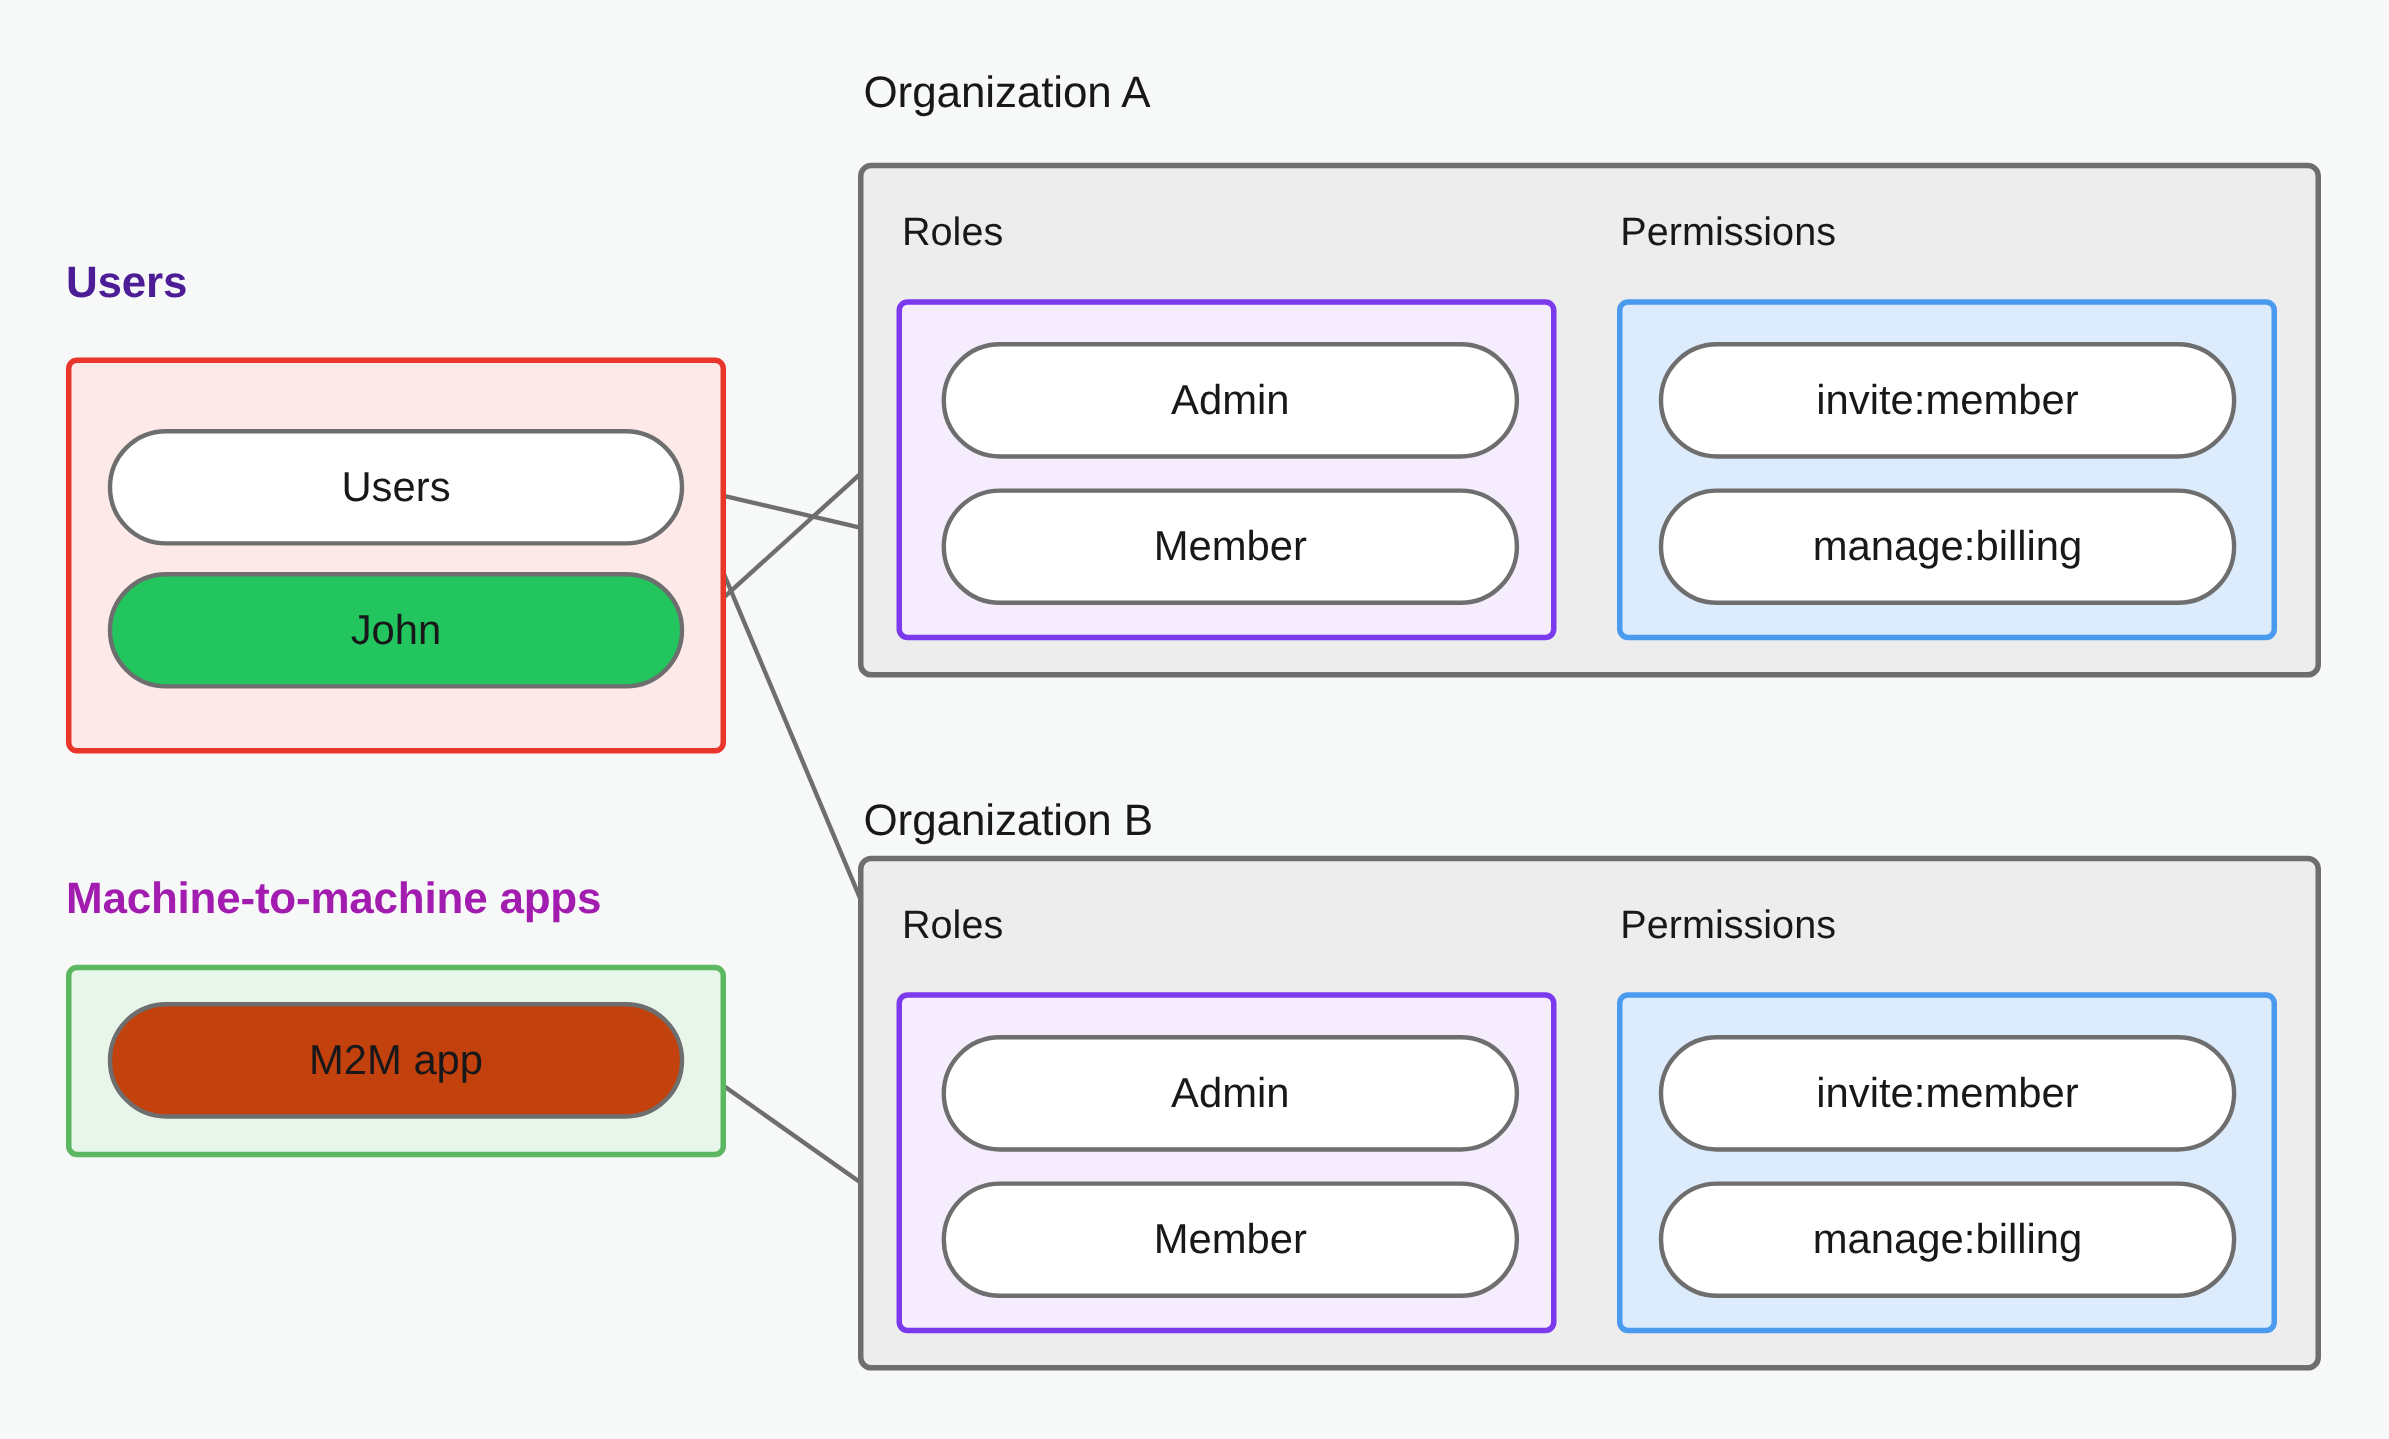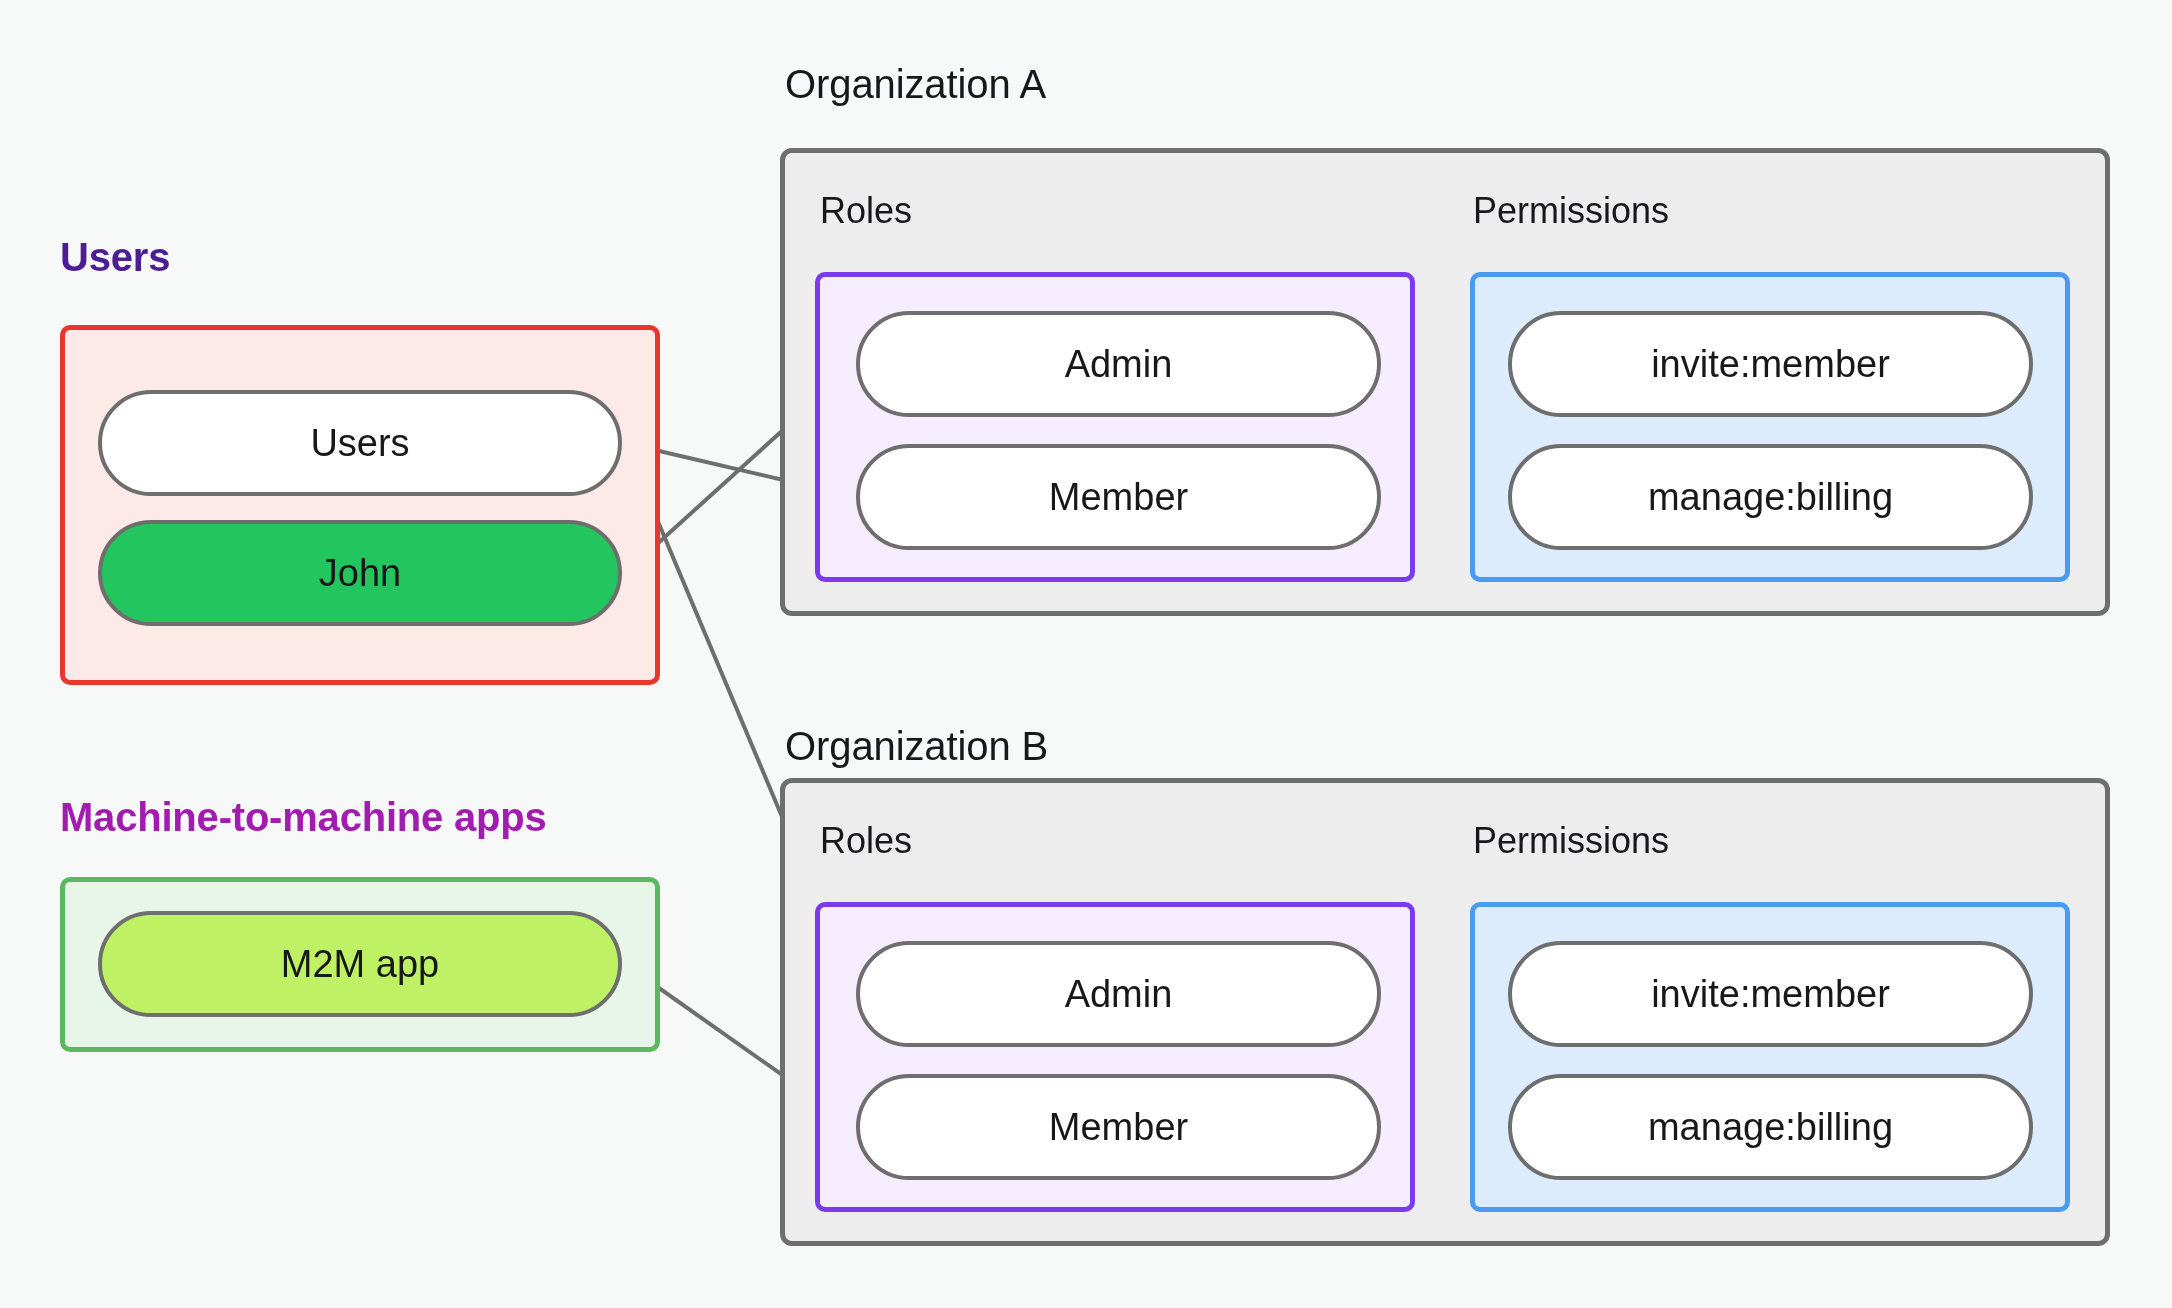--- a/index.html
+++ b/index.html
@@ -126,21 +126,21 @@
   </div>
 
   <div class="pill" style="left: 98px; top: 520px; width: 524px; height: 106px; border-color: rgb(110, 110, 110); background: #22c55e; color: rgb(24, 24, 27);">
     <span>John</span>
   </div>
 
   <div class="abs section-title" style="left: 60px; top: 795px; color: #a21caf;">Machine-to-machine apps</div>
 
   <div class="abs box box-m2m" style="left: 60px; top: 877px; width: 600px; height: 175px; border-color: rgb(92, 184, 96); background: rgb(231, 246, 232);"></div>
 
-  <div class="pill" style="left: 98px; top: 911px; width: 524px; height: 106px; border-color: rgb(110, 110, 110); background: #bef264; color: rgb(24, 24, 27);">
+  <div class="pill" style="left: 98px; top: 911px; width: 524px; height: 106px; border-color: rgb(110, 110, 110); background: #c2410c; color: rgb(24, 24, 27);">
     <span>M2M app</span>
   </div>
 
   <div class="abs org-title" style="left: 785px; top: 62px; color: rgb(24, 24, 27);">Organization A</div>
 
   <div class="abs box box-org" style="left: 780px; top: 148px; width: 1330px; height: 468px; border-color: rgb(110, 110, 110); background: rgb(237, 237, 237);"></div>
 
   <div class="abs group-title" style="left: 820px; top: 190px; color: rgb(24, 24, 27);">Roles</div>
 
   <div class="abs group-title" style="left: 1473px; top: 190px; color: rgb(24, 24, 27);">Permissions</div>

